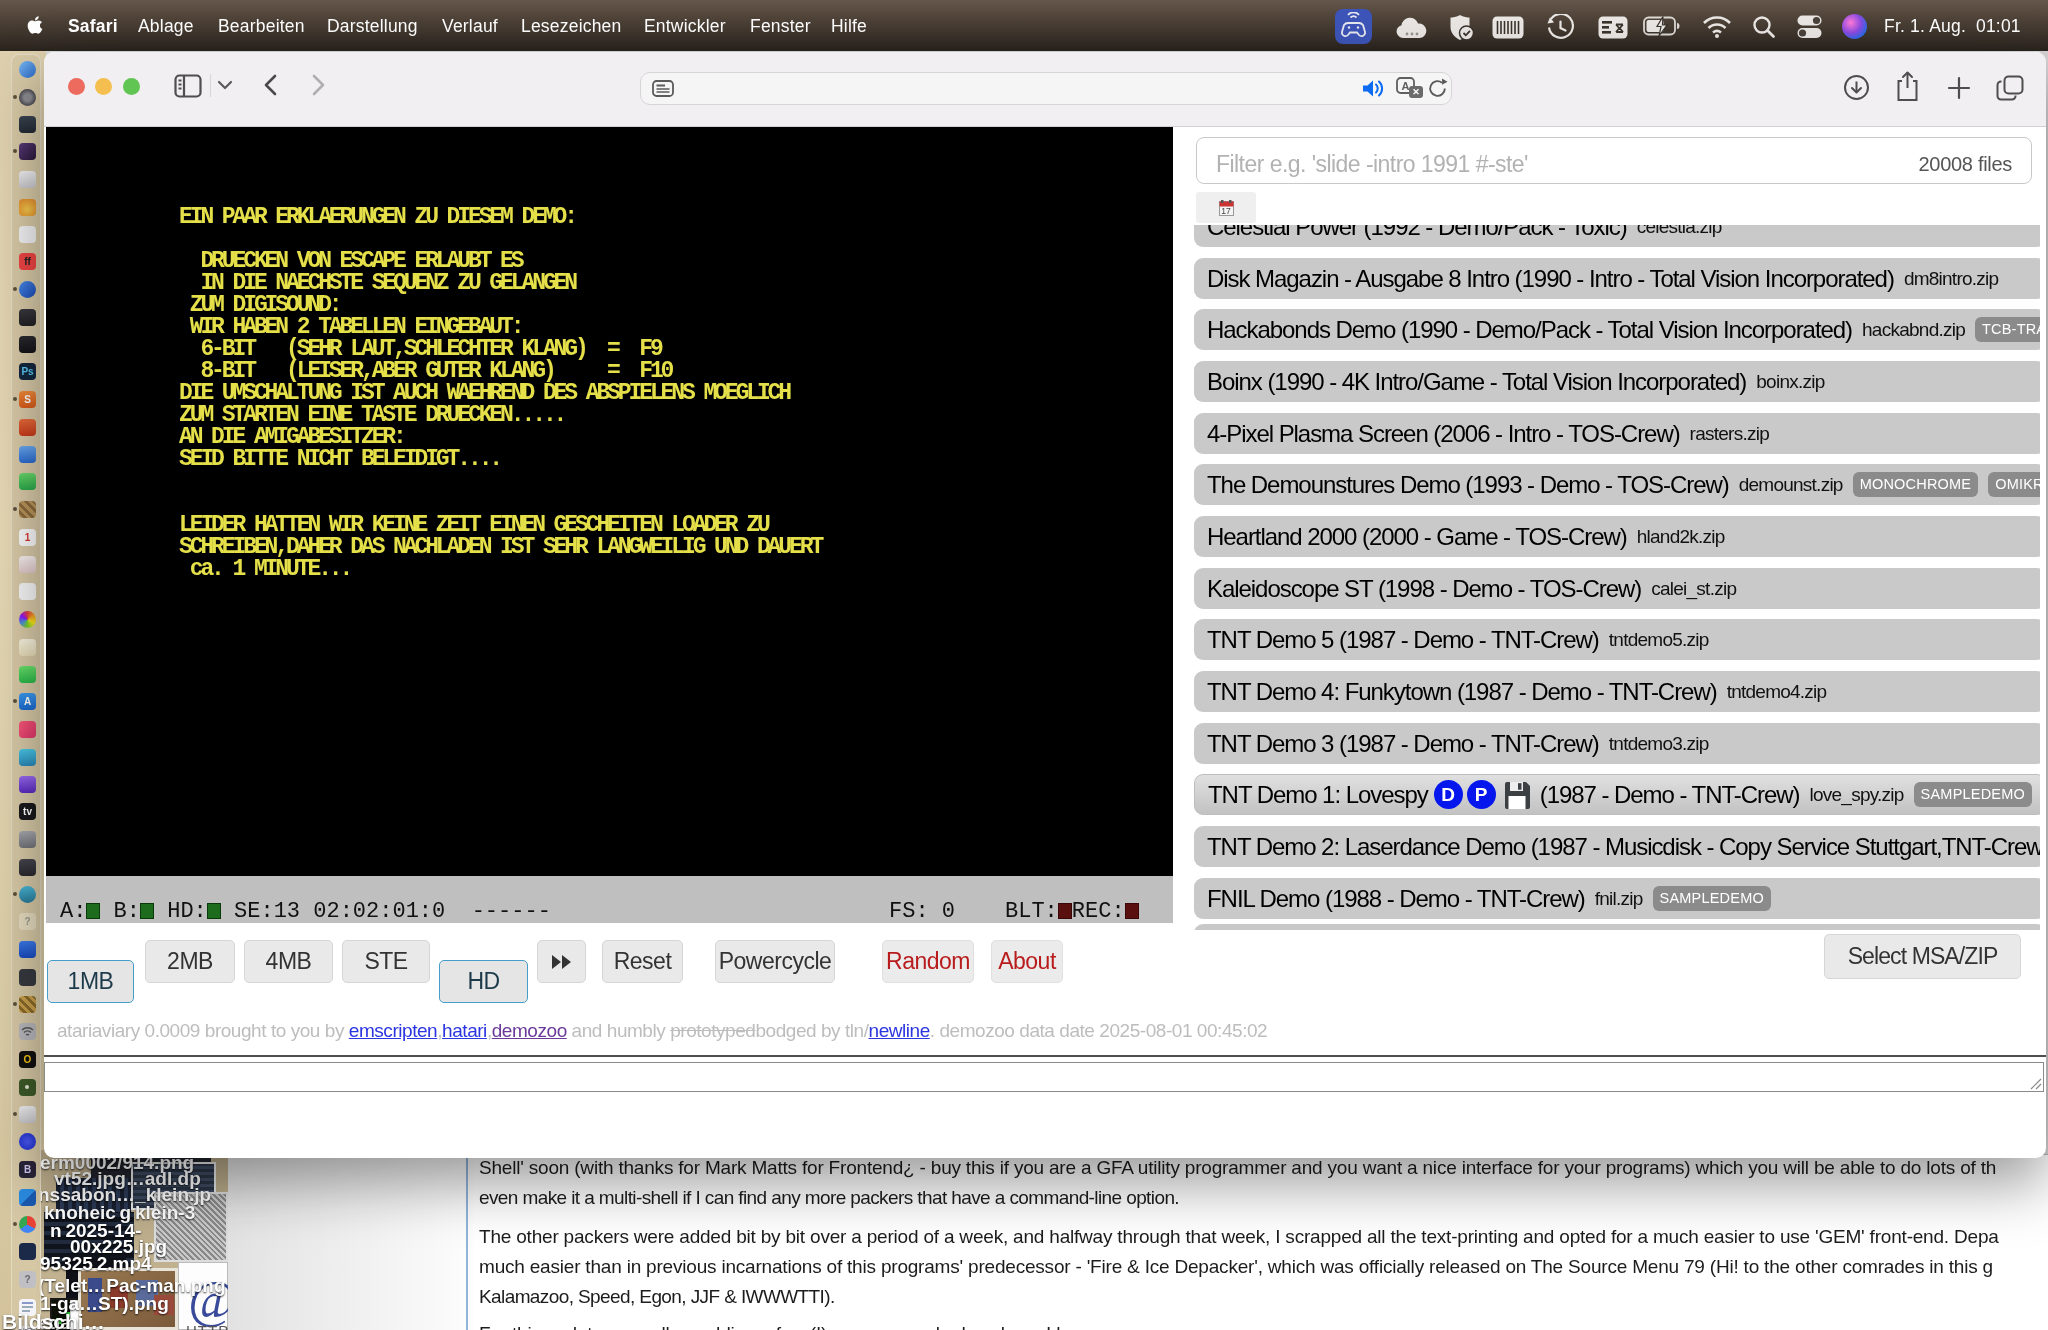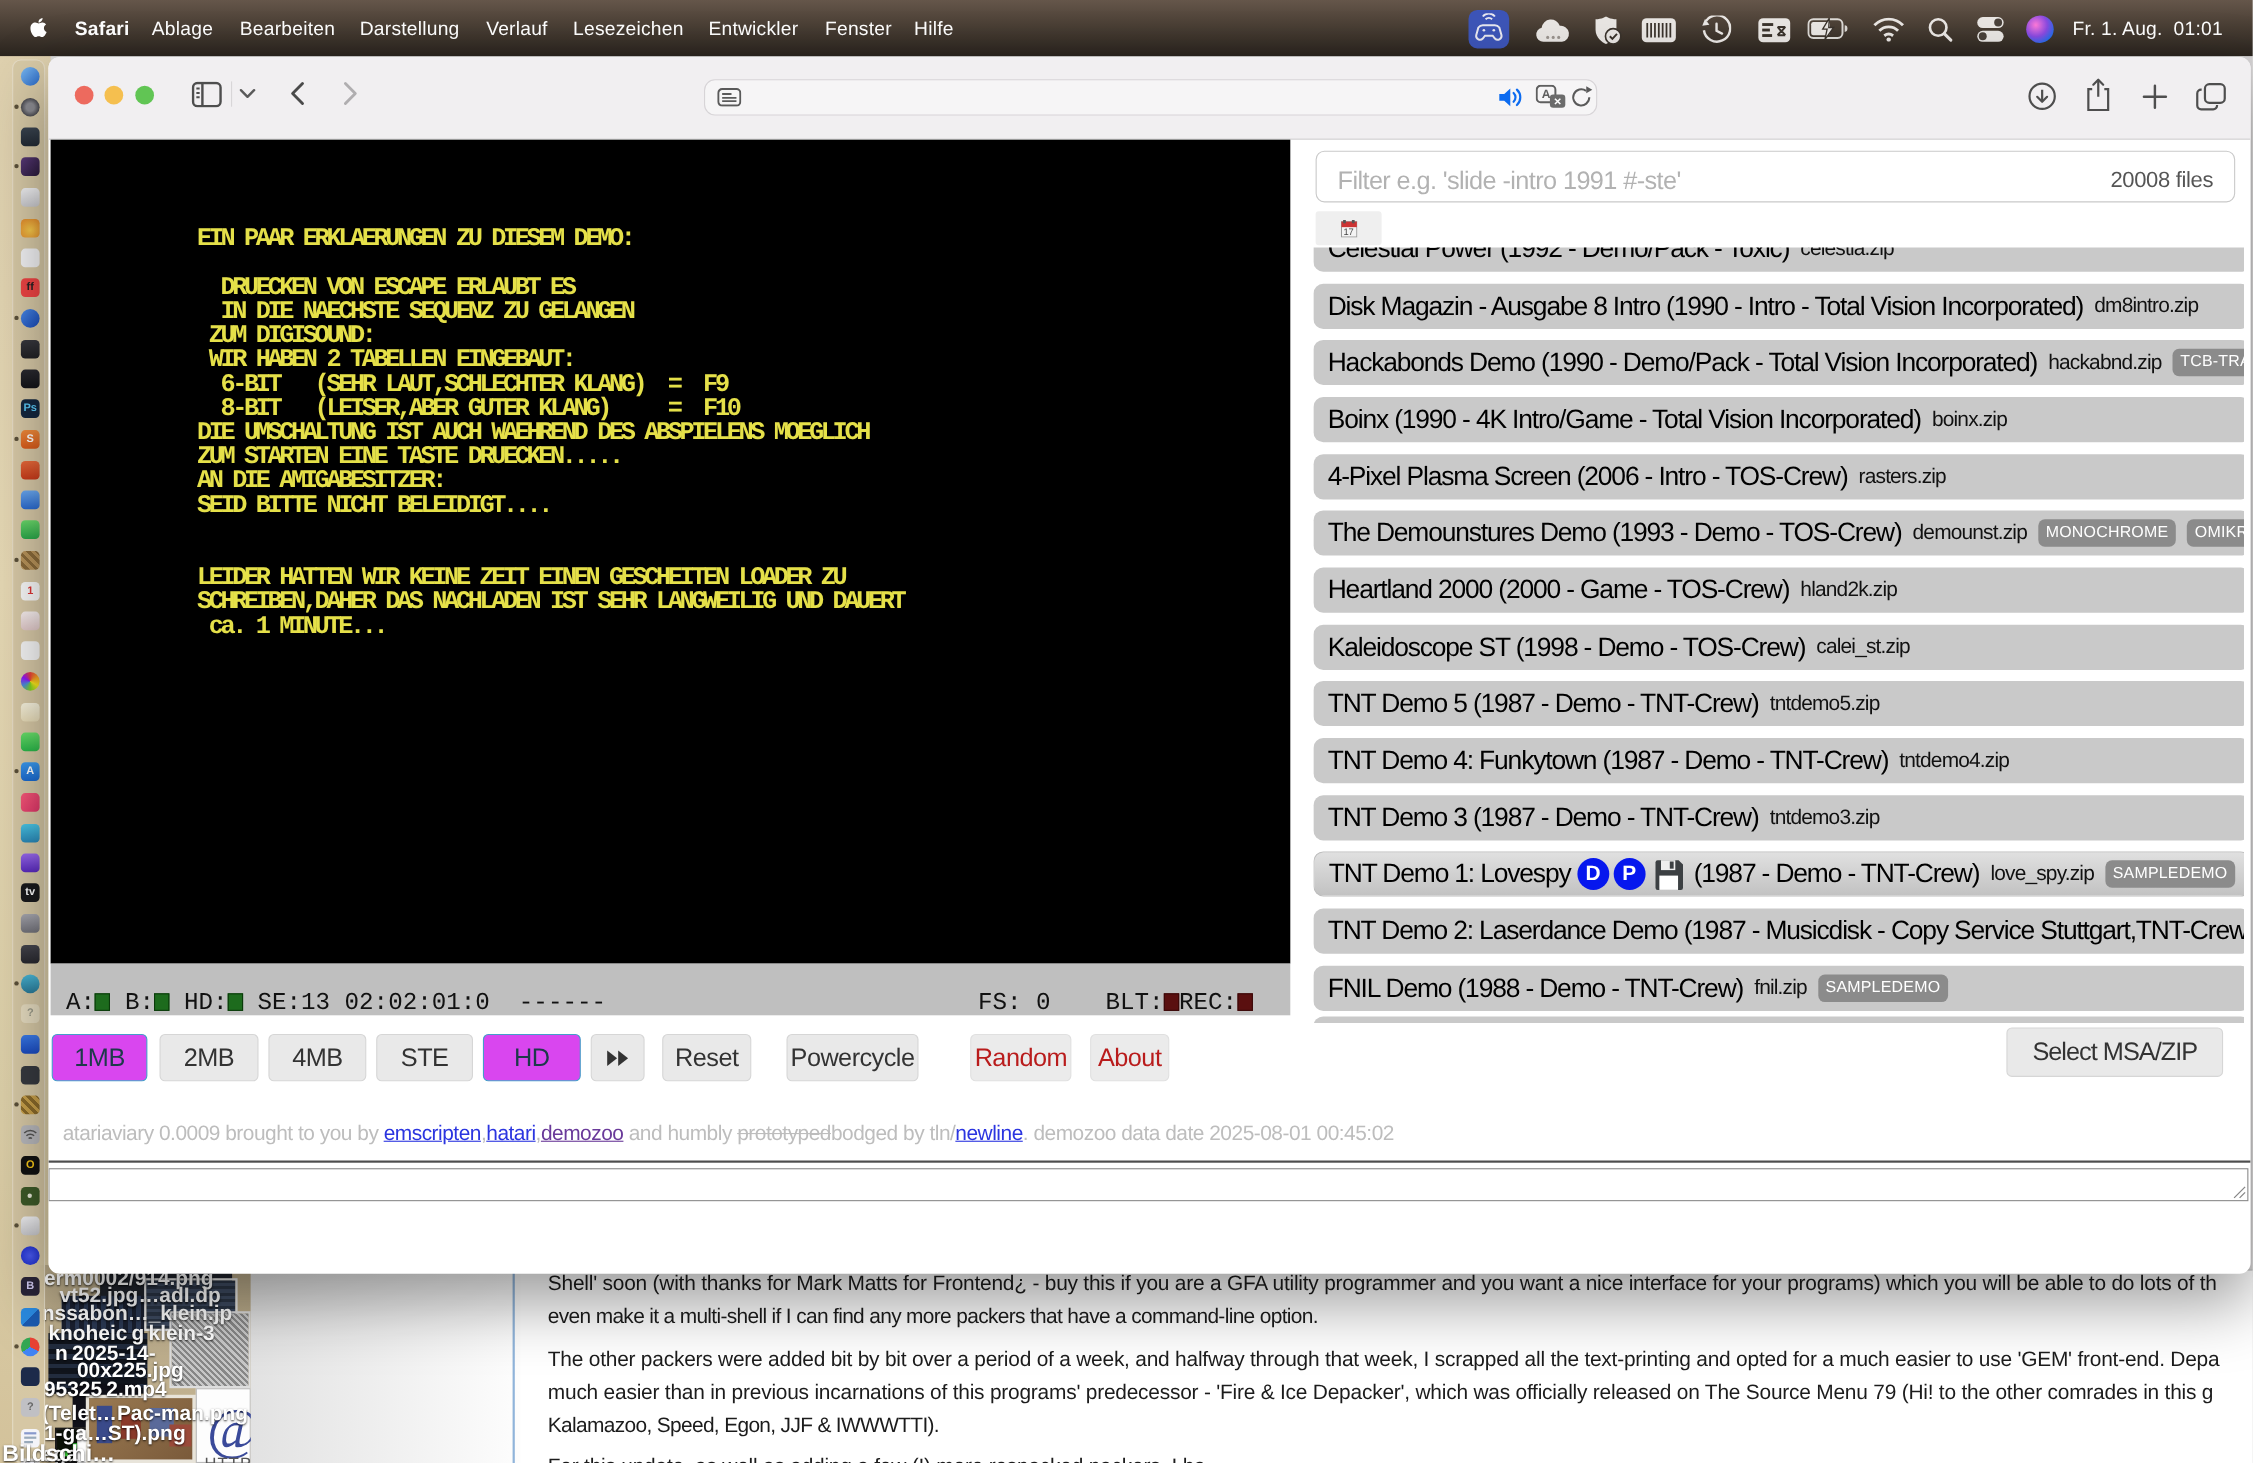--- a/index.html
+++ b/index.html
@@ -9,40 +9,40 @@
   .menu { font-size:17.5px; letter-spacing:0.2px; }
   .lab { font-size:19px; text-shadow:0 1px 2px rgba(0,0,0,0.8); white-space:nowrap; }
   .row { position:absolute; left:0; width:852px; height:41px; background:#c9c9c9; border-radius:9px;
          display:flex; align-items:center; padding-left:13px; white-space:nowrap; overflow:hidden; }
   .row .t { font-size:24px; letter-spacing:-1.05px; color:#000; }
   .row .f { font-size:19px; letter-spacing:-0.75px; color:#111; margin-left:10px; }
   .row .tag { font-size:14.5px; color:#fff; background:#8b8b8b; border-radius:6px; padding:4px 7px 5px;
               margin-left:10px; flex:0 0 auto; letter-spacing:0.2px; }
   .btn { position:absolute; top:0; height:43px; background:#e9e9e9; border:1px solid #d6d6d6; border-radius:5px;
          font-size:23px; letter-spacing:-0.5px; color:#333; display:flex; align-items:center; justify-content:center; }
-  .btn.on { background:#d946ef; border-color:#459ec9; color:#1d3a4a; }
+  .btn.on { background:#e5e5e5; border-color:#459ec9; color:#1d3a4a;margin-top:20px; }
   .btn.dis { color:#b91c1c; background:#ebebeb; border-color:#e0e0e0; }
   .dockic { position:absolute; left:7px; width:17px; height:17px; border-radius:4px; }
   .led { display:inline-block; width:14px; height:16px; vertical-align:-2px; }
   .led.g { background:#1d6b1d; border:1px solid #0a3a0a; }
   .led.r { background:#5a0f0f; border:1px solid #3a0808; }
   .dp { flex:0 0 auto; width:29px; height:29px; border-radius:50%; background:#0617ee; color:#fff;
         font-size:19px; font-weight:bold; display:flex; align-items:center; justify-content:center; }
 </style>
 </head>
 <body>
 
 <div class="abs" style="left:0;top:0;width:46px;height:1330px;background:linear-gradient(180deg,#ded0ae,#e6d8b4 40%,#dccfa8 75%,#d3c29b);"></div>
 
 <div class="abs" style="left:2040px;top:51px;width:8px;height:1110px;background:#d8d6d7;"></div>
 
 <div class="abs" style="left:228px;top:1154px;width:1820px;height:176px;background:#fff;border-top:1px solid #b5b5b5;"></div>
 <div class="abs" style="left:228px;top:1155px;width:245px;height:175px;background:linear-gradient(90deg,#e2e2e2,#fdfdfd);"></div>
 <div class="abs" style="left:466px;top:1155px;width:2px;height:175px;background:#90b4da;"></div>
-<div class="abs" id="bgtext" style="left:498px;top:1150px;width:1549px;height:180px;overflow:hidden;font-size:19px;letter-spacing:-0.2px;color:#1c1c1c;">
+<div class="abs" id="bgtext" style="left:479px;top:1150px;width:1549px;height:180px;overflow:hidden;font-size:19px;letter-spacing:-0.2px;color:#1c1c1c;">
   <div class="abs" style="left:0;top:7px;white-space:nowrap;">Shell' soon (with thanks for Mark Matts for Frontend¿ - buy this if you are a GFA utility programmer and you want a nice interface for your programs) which you will be able to do lots of th</div>
   <div class="abs" style="left:0;top:37px;white-space:nowrap;letter-spacing:-0.6px;">even make it a multi-shell if I can find any more packers that have a command-line option.</div>
   <div class="abs" style="left:0;top:76px;white-space:nowrap;">The other packers were added bit by bit over a period of a week, and halfway through that week, I scrapped all the text-printing and opted for a much easier to use 'GEM' front-end. Depa</div>
   <div class="abs" style="left:0;top:106px;white-space:nowrap;">much easier than in previous incarnations of this programs' predecessor - 'Fire &amp; Ice Depacker', which was officially released on The Source Menu 79 (Hi! to the other comrades in this g</div>
   <div class="abs" style="left:0;top:136px;white-space:nowrap;letter-spacing:-0.6px;">Kalamazoo, Speed, Egon, JJF &amp; IWWWTTI).</div>
   <div class="abs" style="left:0;top:173px;white-space:nowrap;">For this update, as well as adding a few (!) more respacked packers, I ha</div>
 </div>
 
 <div class="abs" id="collage" style="left:36px;top:1150px;width:192px;height:180px;overflow:hidden;font-weight:bold;color:#fff;">
   <div class="abs" style="left:0;top:0;width:192px;height:180px;background:linear-gradient(180deg,#b8a988,#c5b593);"></div>

